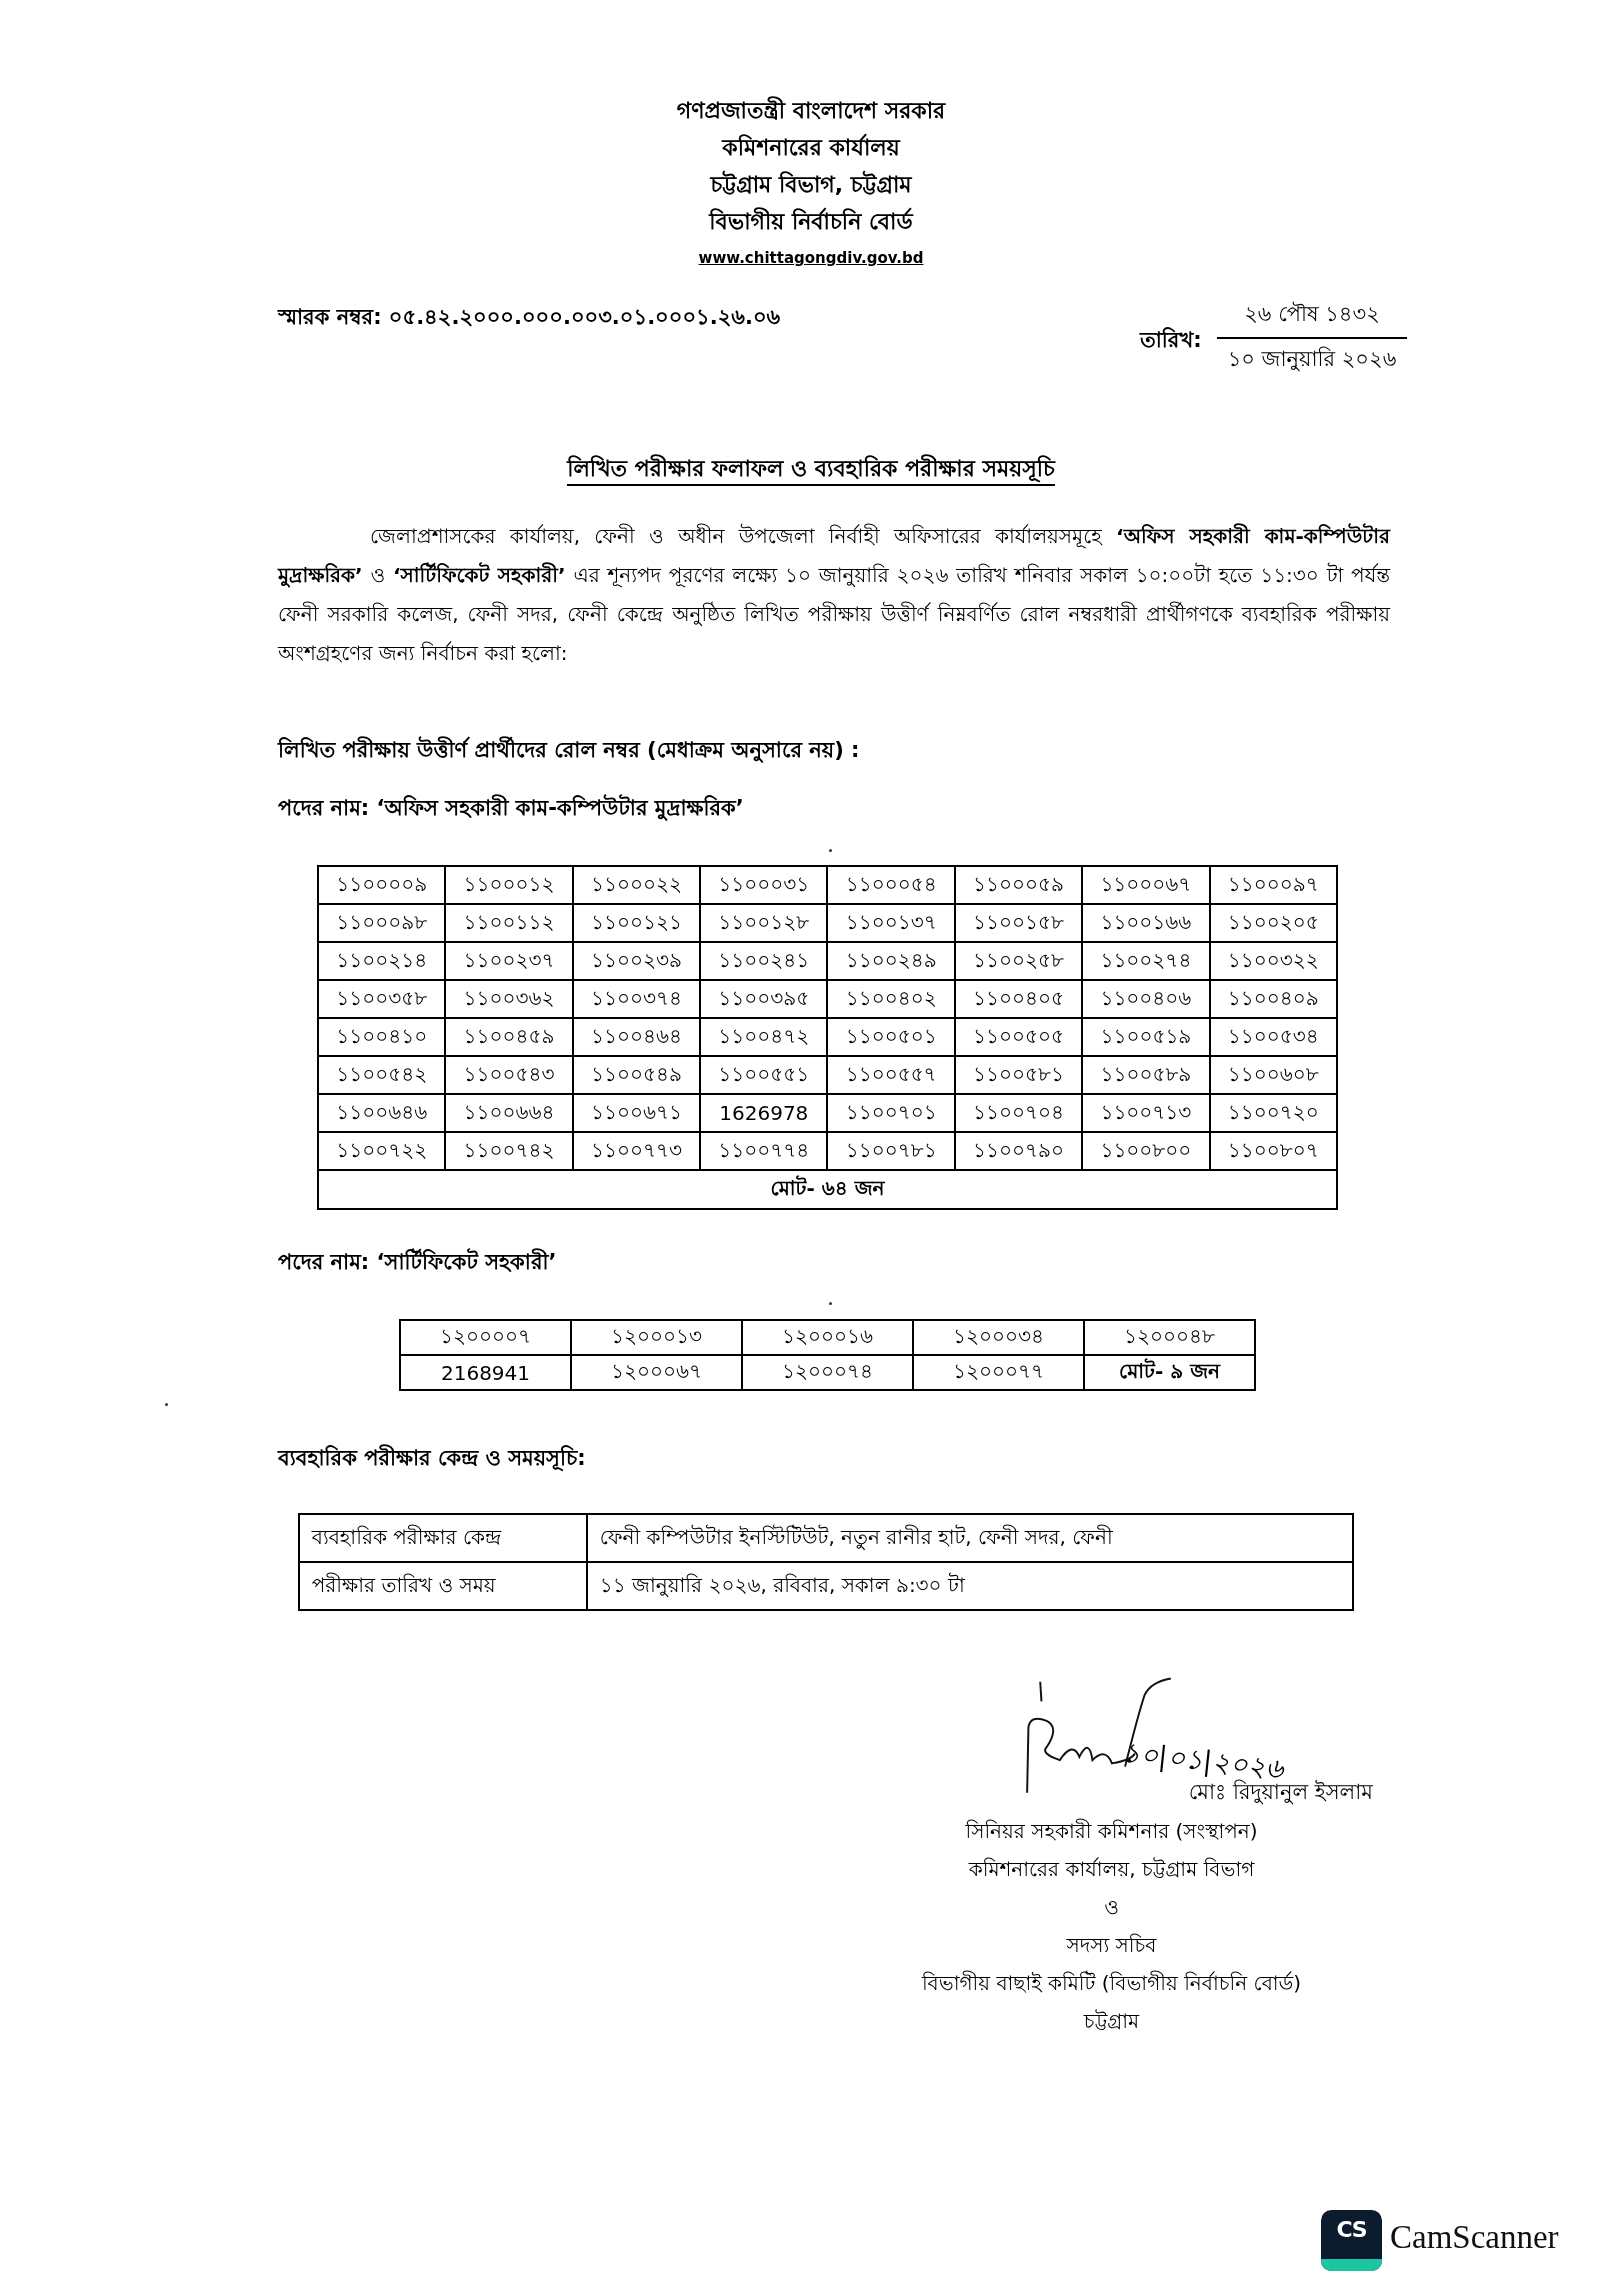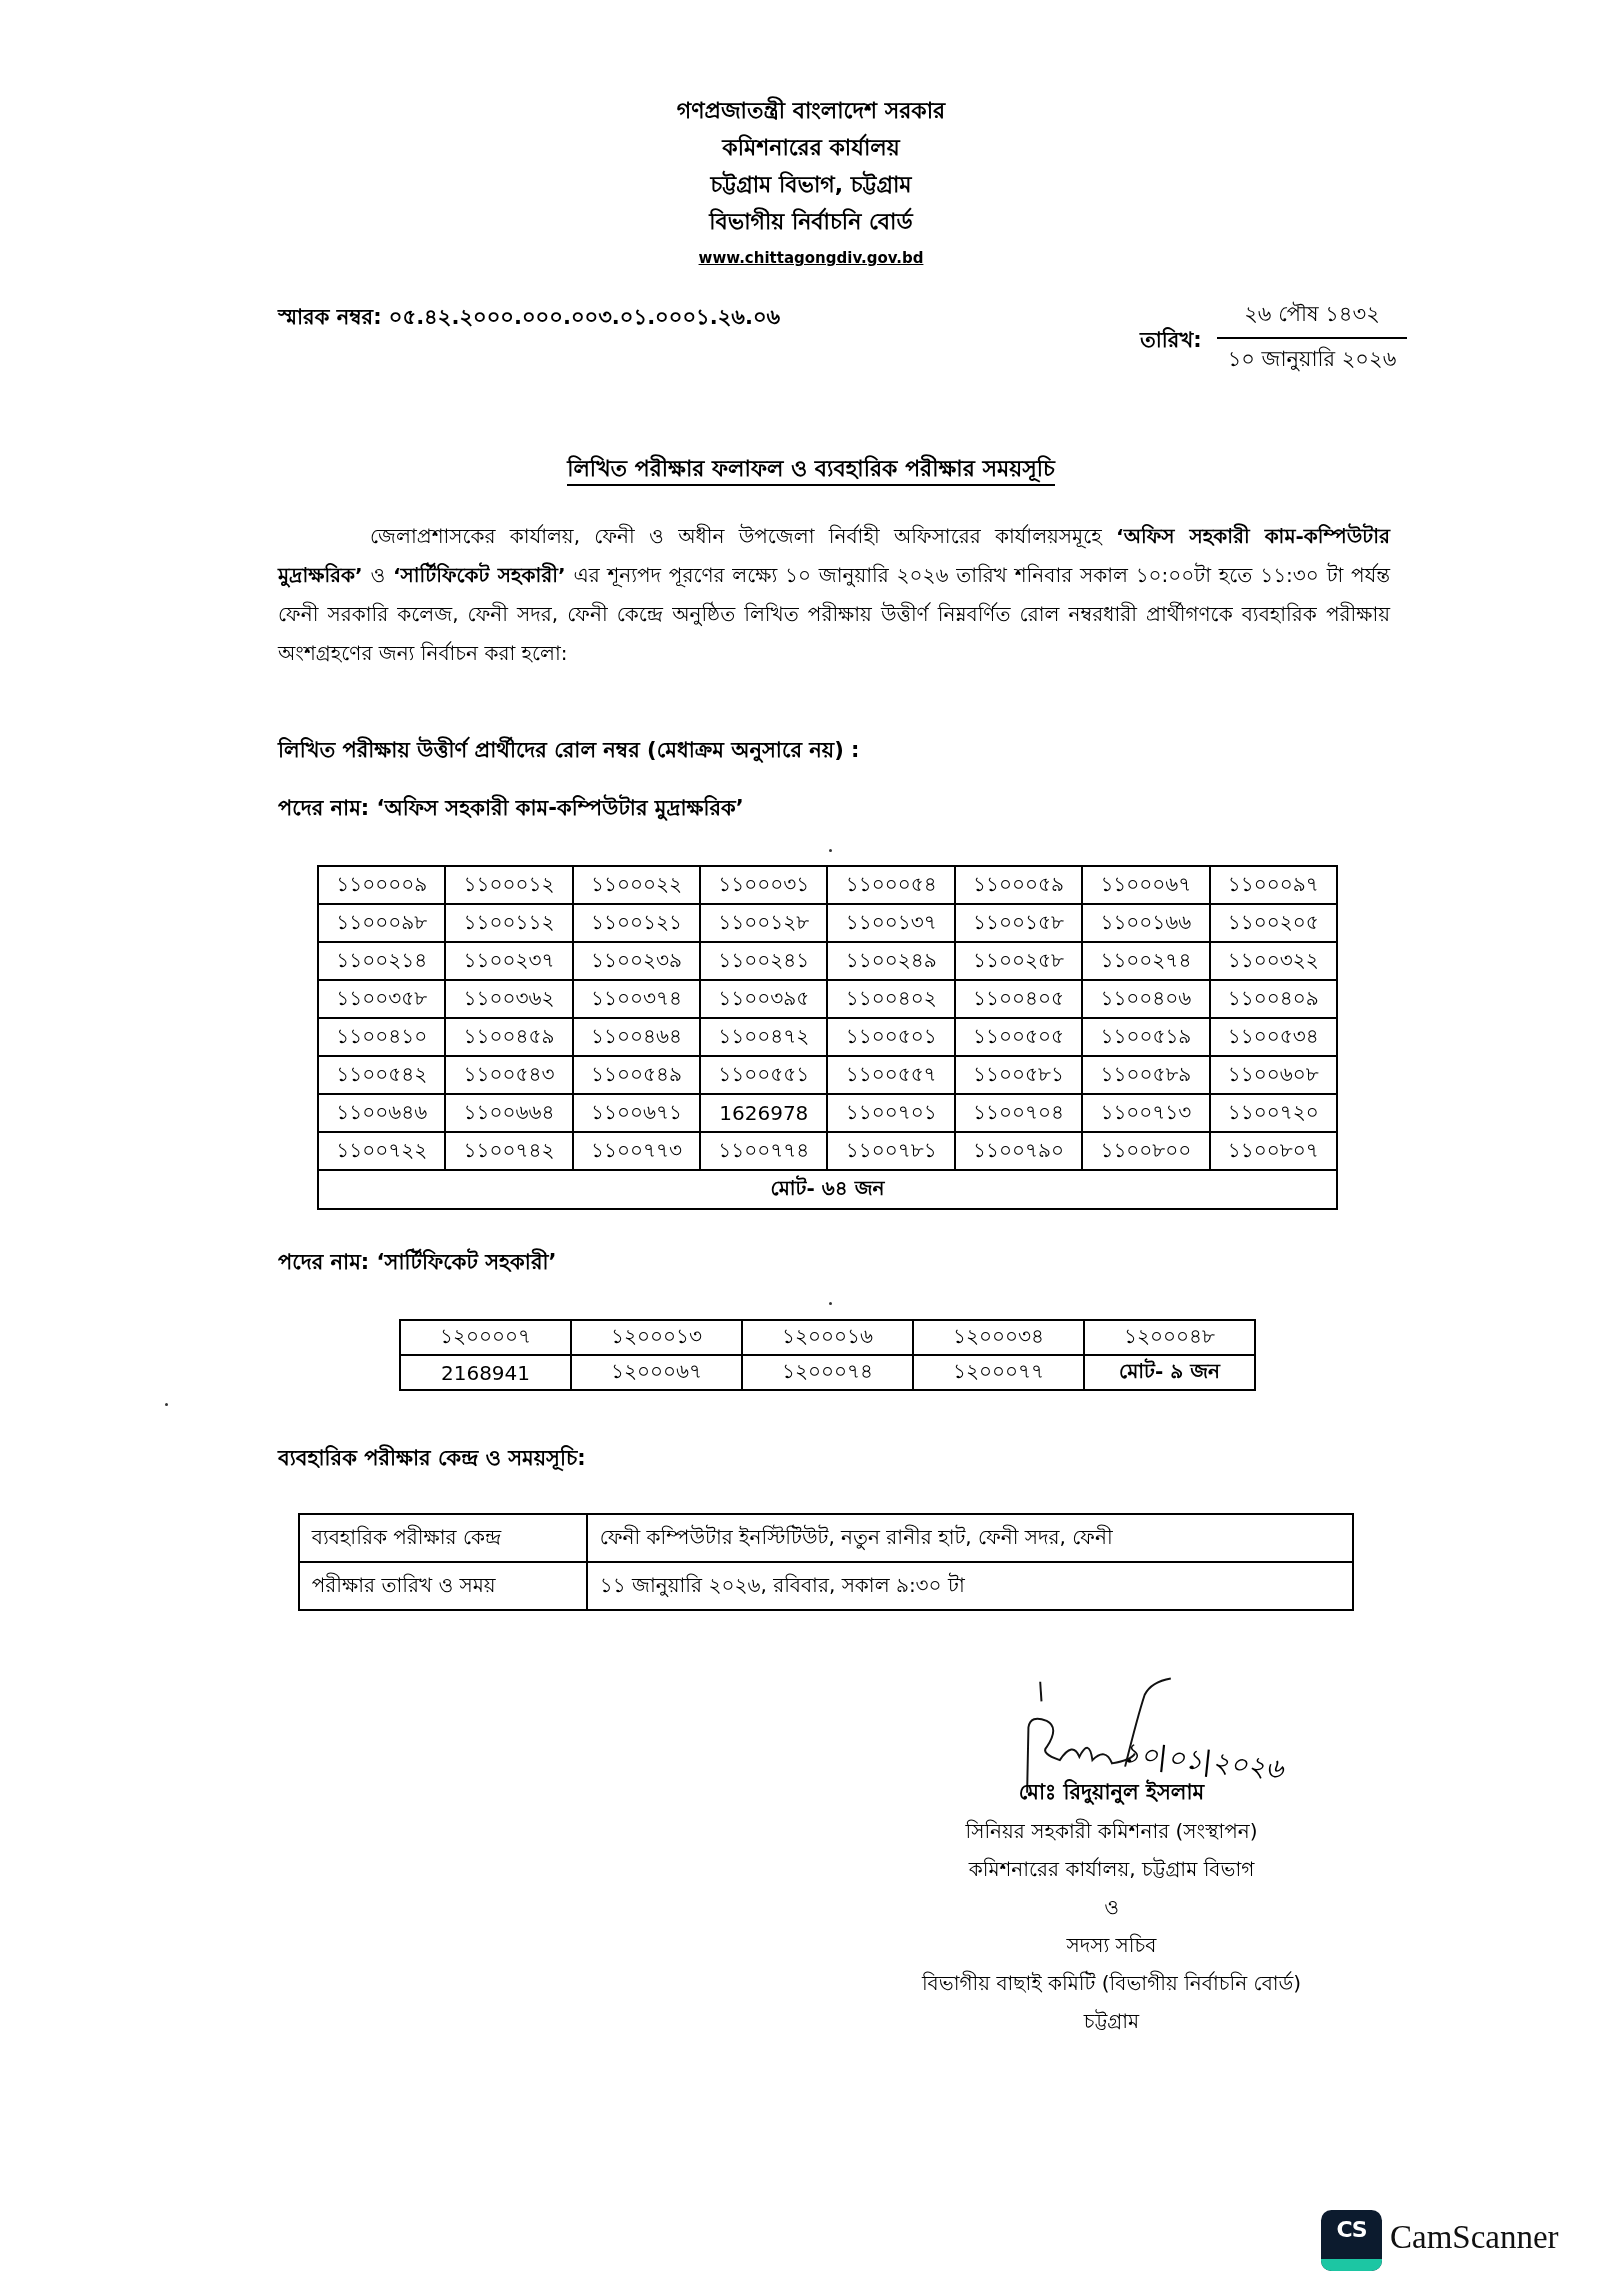--- a/index.html
+++ b/index.html
@@ -44,21 +44,21 @@
   #table-post2 td { width: 171px; height: 35px; }
 
   table.schedule { position: absolute; left: 298px; top: 1498px; width: 1056px; border-collapse: collapse; margin-top: 15px; }
   table.schedule td { border: 2px solid #000; font-size: 20px; height: 48px; padding: 0 11.8px; vertical-align: middle; }
   table.schedule td.label { width: 288px; }
 
   .signature { position: absolute; left: 1001px; top: 1675px; width: 209px; height: 131px; }
   .sig-date { position: absolute; left: 1122px; top: 1740px; font-size: 27.5px; font-style: italic;
               font-family: "DejaVu Serif", serif; transform: rotate(6deg); }
   .sign-block { position: absolute; left: 850px; top: 1773px; width: 523px; text-align: center; }
-  .sign-block .name { font-size: 21px; font-weight: bold; line-height: 39px; }
+  .sign-block .name { font-size: 21px; font-weight: normal; line-height: 39px; text-align: right; }
   .sign-block .line { font-size: 20px; line-height: 38px; }
 
   .dot { position: absolute; width: 3.3px; height: 3.3px; background: #333; border-radius: 50%; }
 
   .cs-logo { position: absolute; left: 1321px; top: 2210px; width: 61px; height: 61px; border-radius: 10.5px;
              overflow: hidden; background: #0c1b2e; }
   .cs-logo .cs-text { position: absolute; left: 0; top: 6.5px; width: 61px; text-align: center;
                       color: #fff; font-size: 22px; font-weight: bold; letter-spacing: -1.3px;
                       font-family: "DejaVu Sans", sans-serif; }
   .cs-logo .cs-bar { position: absolute; left: 0; bottom: 0; width: 61px; height: 11.8px; background: #1cc6a3; }

